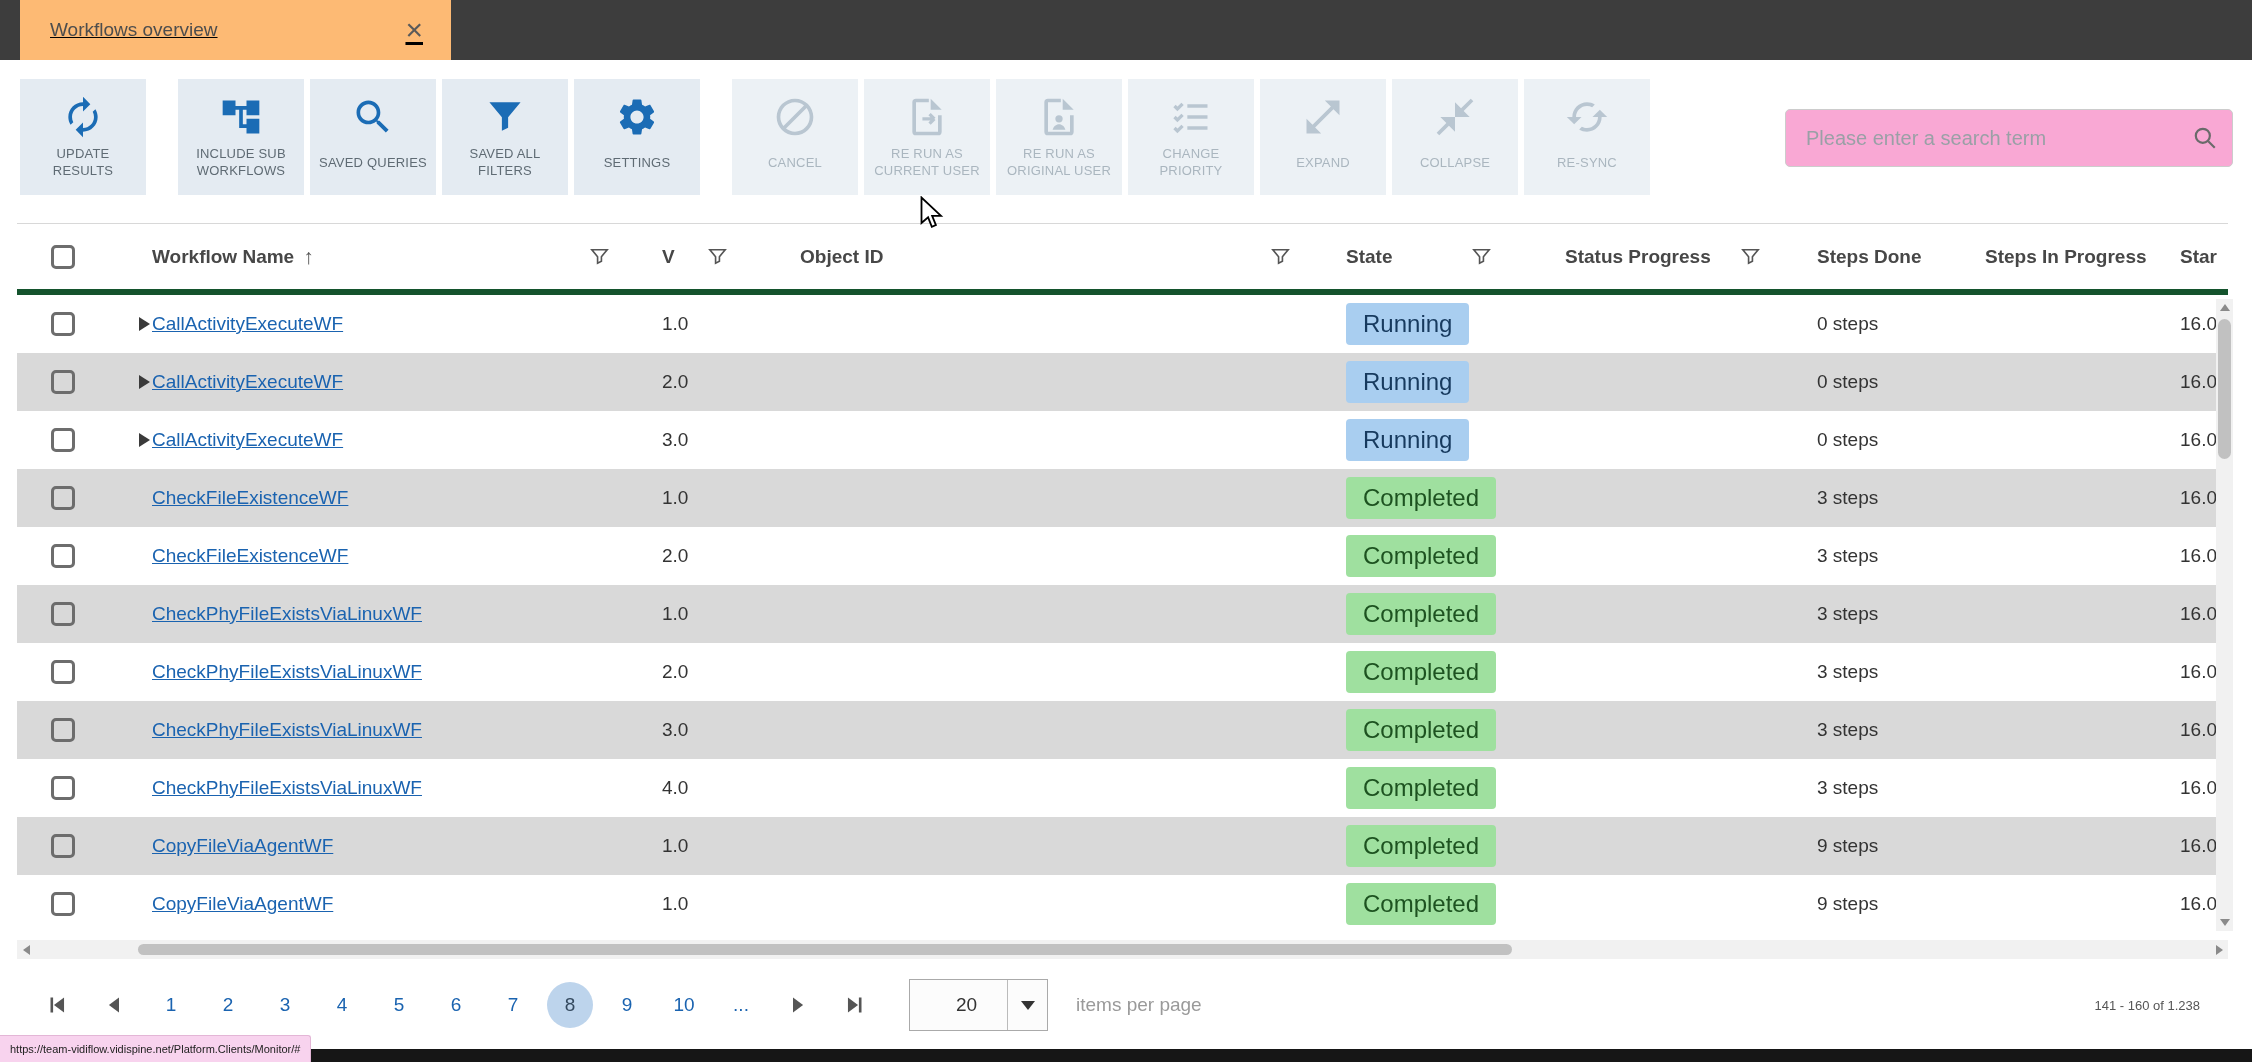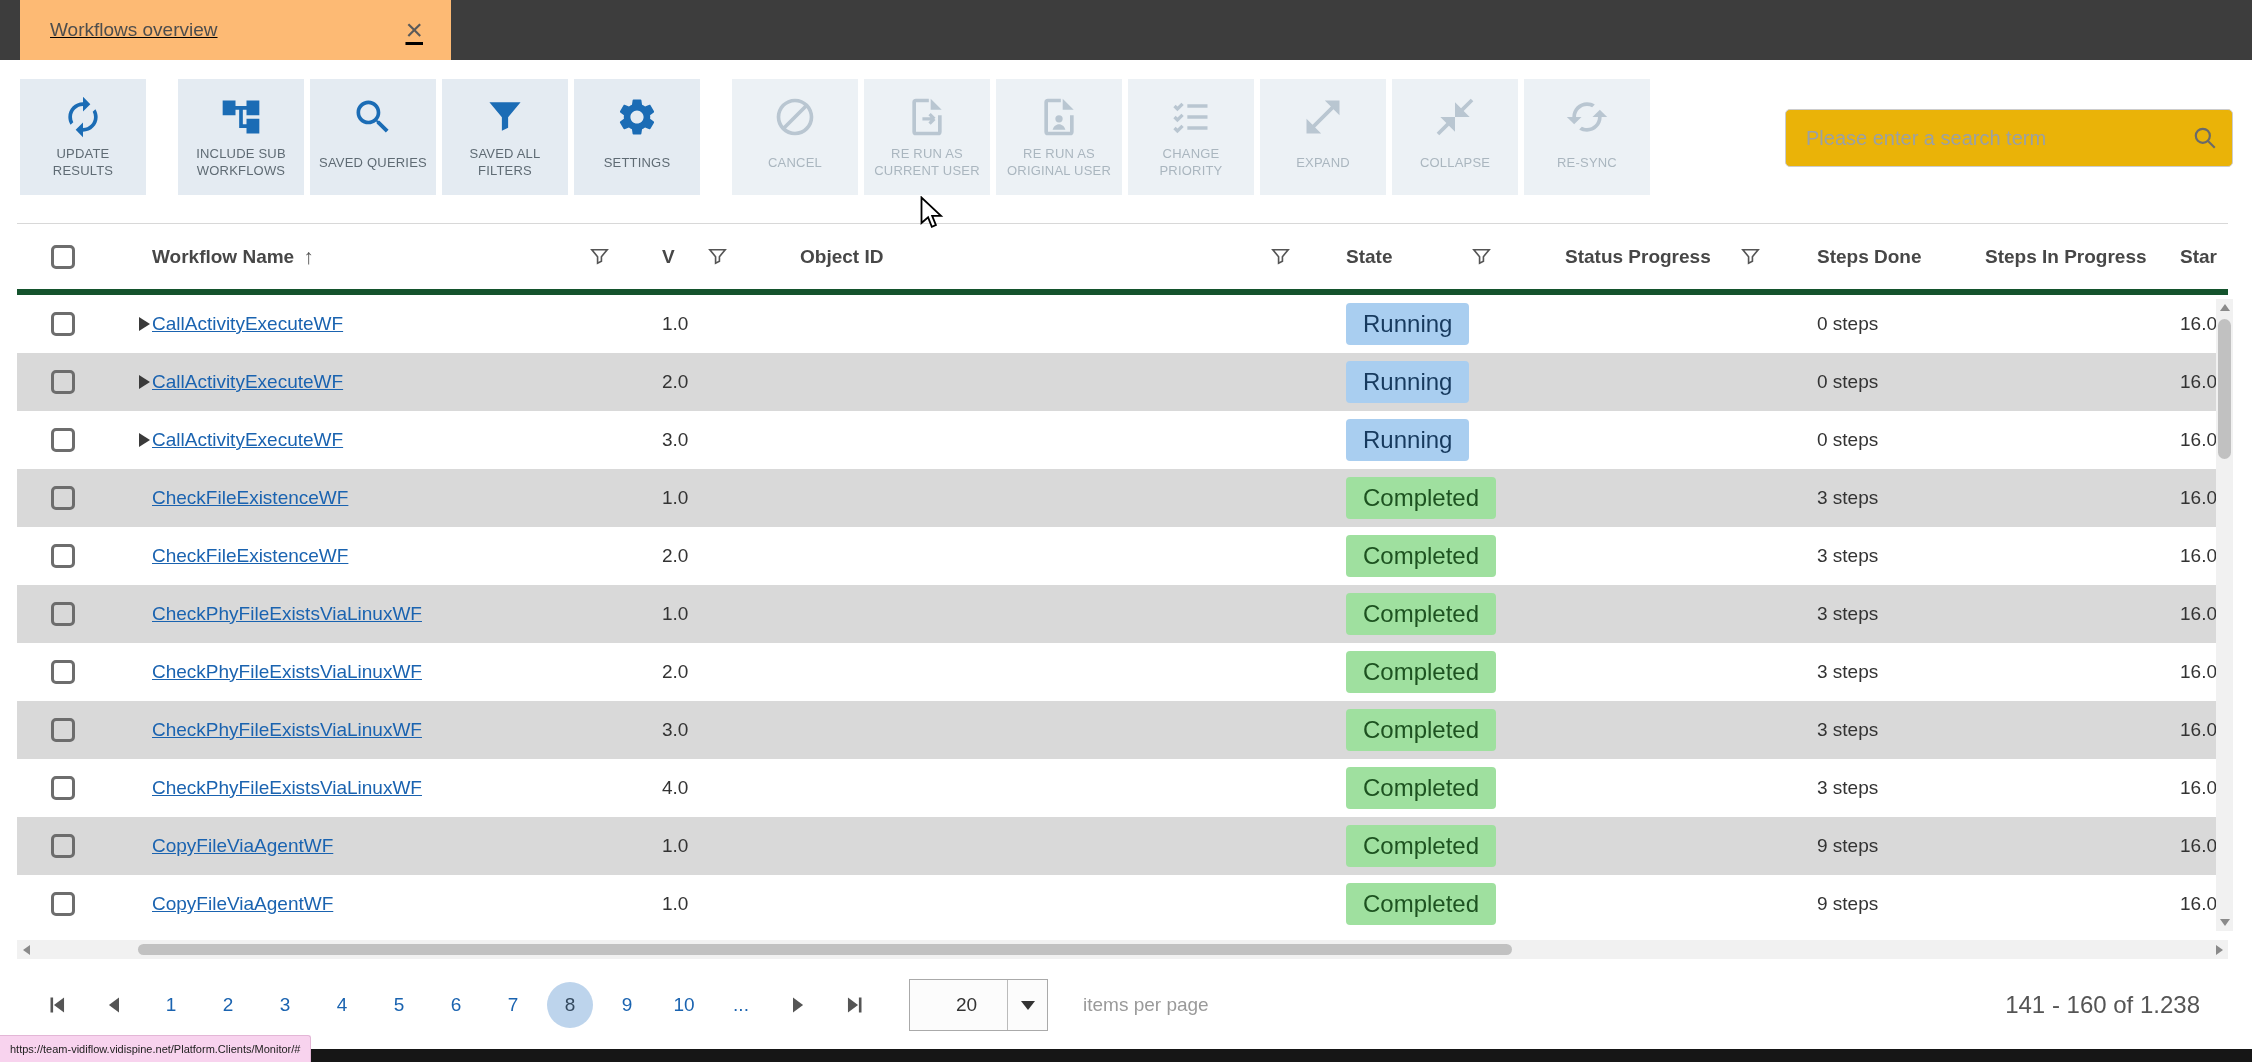--- a/index.html
+++ b/index.html
@@ -22,21 +22,21 @@
   .tbtn.group-start { margin-left:26px; }
   .tbtn .ticon { color:#1b6cb5; height:46px; display:flex; align-items:center; }
   .tbtn .lbl { flex:1; display:flex; align-items:center; text-align:center;
                font-size:13px; line-height:1.3; color:#5f6b74; letter-spacing:.2px; }
   .tbtn.disabled { background:#ecf1f5; cursor:default; }
   .tbtn.disabled .ticon { color:#b9c6d1; }
   .tbtn.disabled .lbl { color:#aab6bf; }
 
   .search { position:absolute; top:49px; right:19px; width:448px; height:58px;
             border:1px solid #ccc; border-radius:5px; display:flex; align-items:center;
-            padding:0 14px 0 20px; background:#eab308; }
+            padding:0 14px 0 20px; background:#f9a8d4; }
   .search input { border:none; outline:none; flex:1; font-size:20px; color:#333;
                   font-family:"Liberation Sans",sans-serif; background:transparent; }
   .search input::placeholder { color:#9aa0a6; }
   .search .sicon { color:#6a6a6a; display:flex; }
 
   
   .thead { position:absolute; top:223px; left:17px; width:2211px; height:72px;
            border-top:1px solid #d8d8d8; border-bottom:6px solid #14532d;
            display:flex; align-items:center; background:#fff; }
   .hcell { font-weight:bold; font-size:19px; color:#474747; }
@@ -106,23 +106,23 @@
   .pg-num { width:46px; height:46px; display:flex; align-items:center; justify-content:center;
             border-radius:50%; font-size:19px; color:#1a63b0; cursor:pointer; margin-right:11px; }
   .pg-num.current { background:#bdd4ec; color:#34495e; }
   .page-size { margin-left:20px; width:139px; height:52px; border:1px solid #aaa;
                background:#fcfcfc; display:flex; align-items:center; cursor:pointer;text-align:center; }
   .page-size .val { flex:1; padding-left:16px; font-size:19px; color:#333; }
   .page-size .arrow-box { width:40px; height:100%; border-left:1px solid #bbb;
                           display:flex; align-items:center; justify-content:center; }
   .sel-arrow { width:0; height:0; border-left:7px solid transparent; border-right:7px solid transparent;
                border-top:9px solid #333; }
-  .pg-label { margin-left:35px; font-size:19px; color:#9a9a9a; }
+  .pg-label { margin-left:28px; font-size:19px; color:#9a9a9a; }
   .pg-range { position:absolute; right:52px; top:50%; transform:translateY(-50%);
-              font-size:24px; color:#555; }
+              font-size:13px; color:#555; }
 
   
   .bottom-bar { position:absolute; left:0; bottom:0; width:100%; height:13px; background:#161616; }
   .url-tip { position:absolute; left:0; bottom:0; height:27px; line-height:27px;
              background:#f8d3ee; border:1px solid #e3b6d6; border-left:none; border-bottom:none;
              border-top-right-radius:3px; padding:0 10px; font-size:11px; color:#222; z-index:5; }
 
   .cursor { position:absolute; left:917px; top:196px; z-index:9; pointer-events:none; }
 </style>
 </head>

